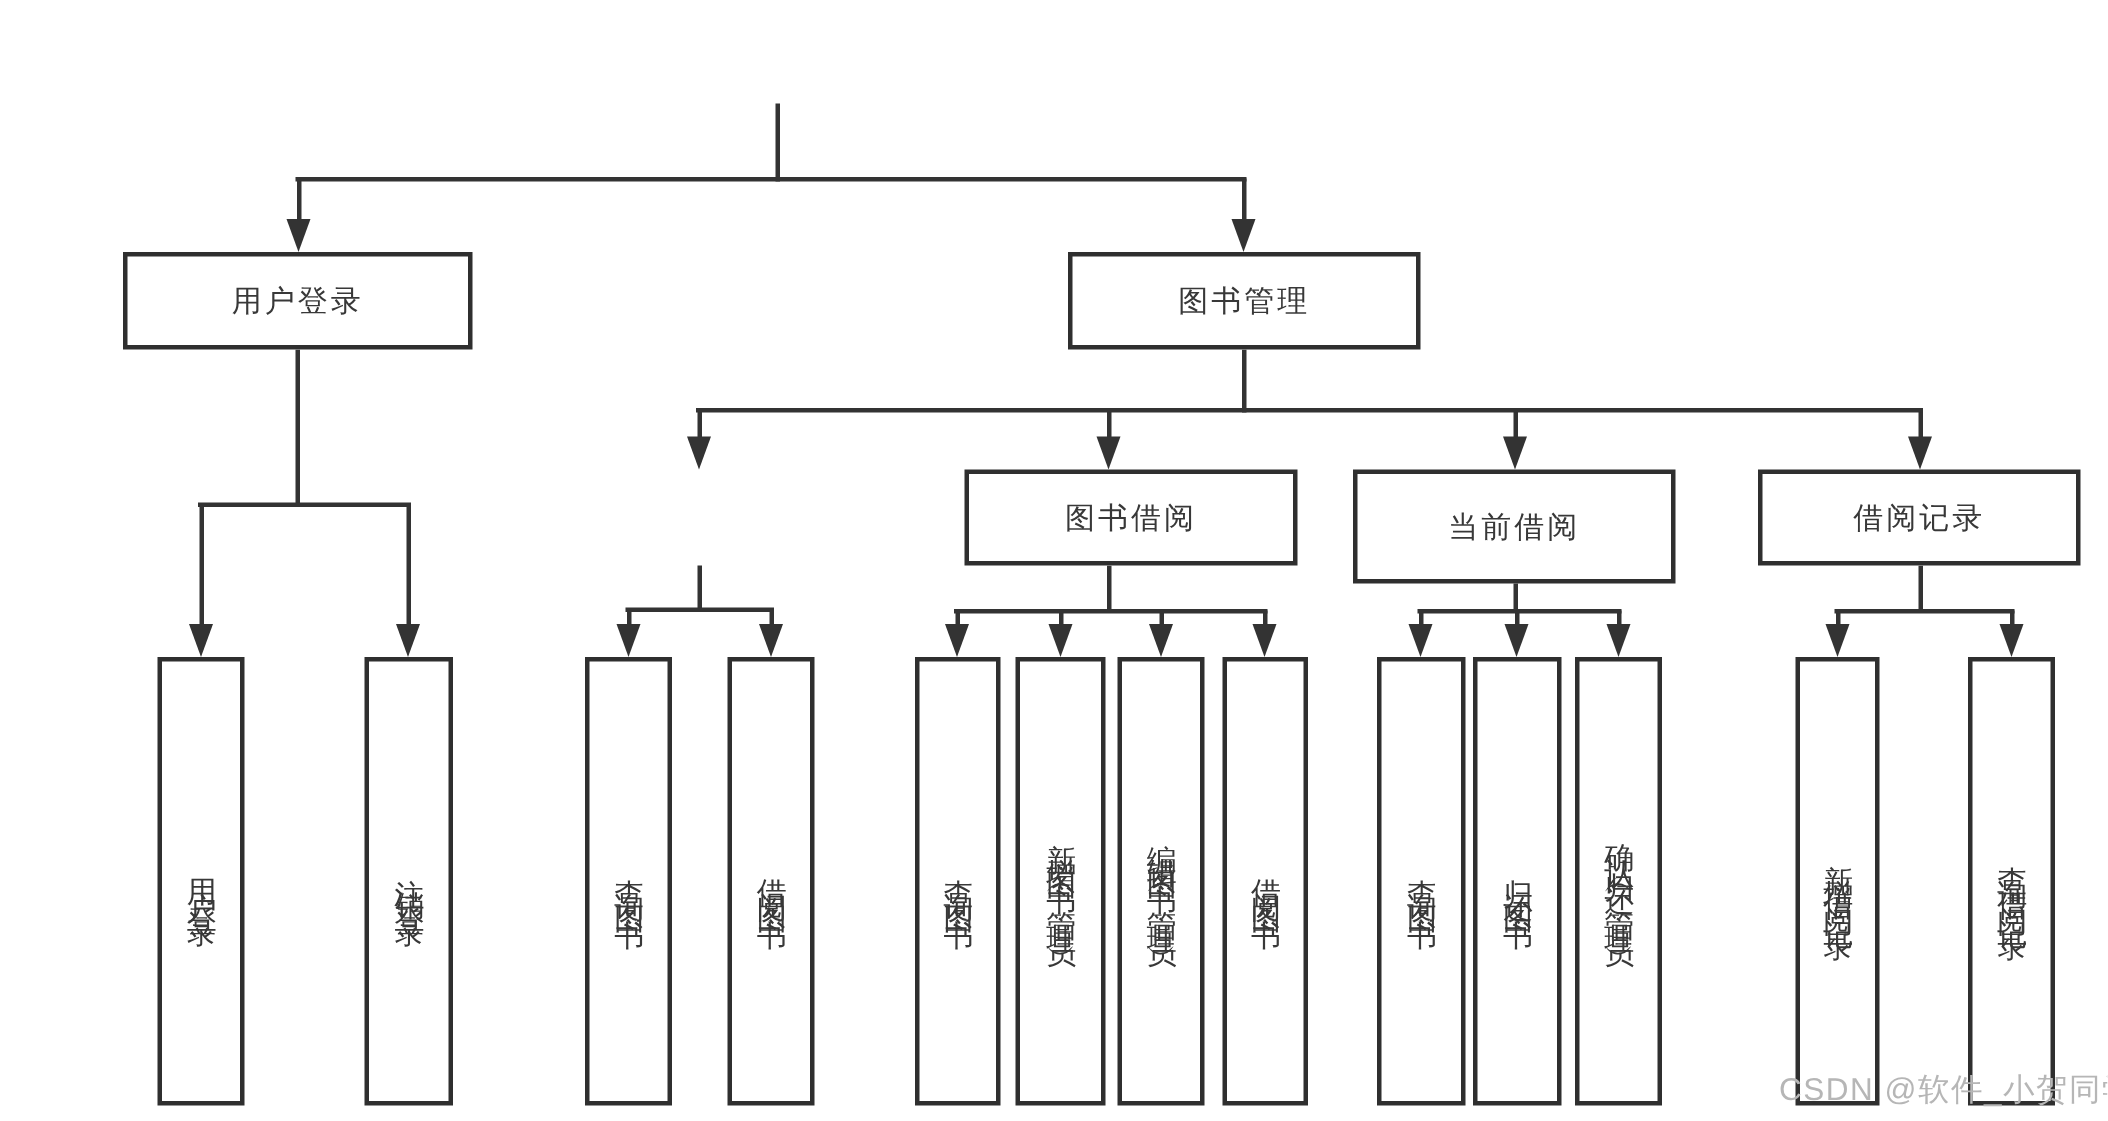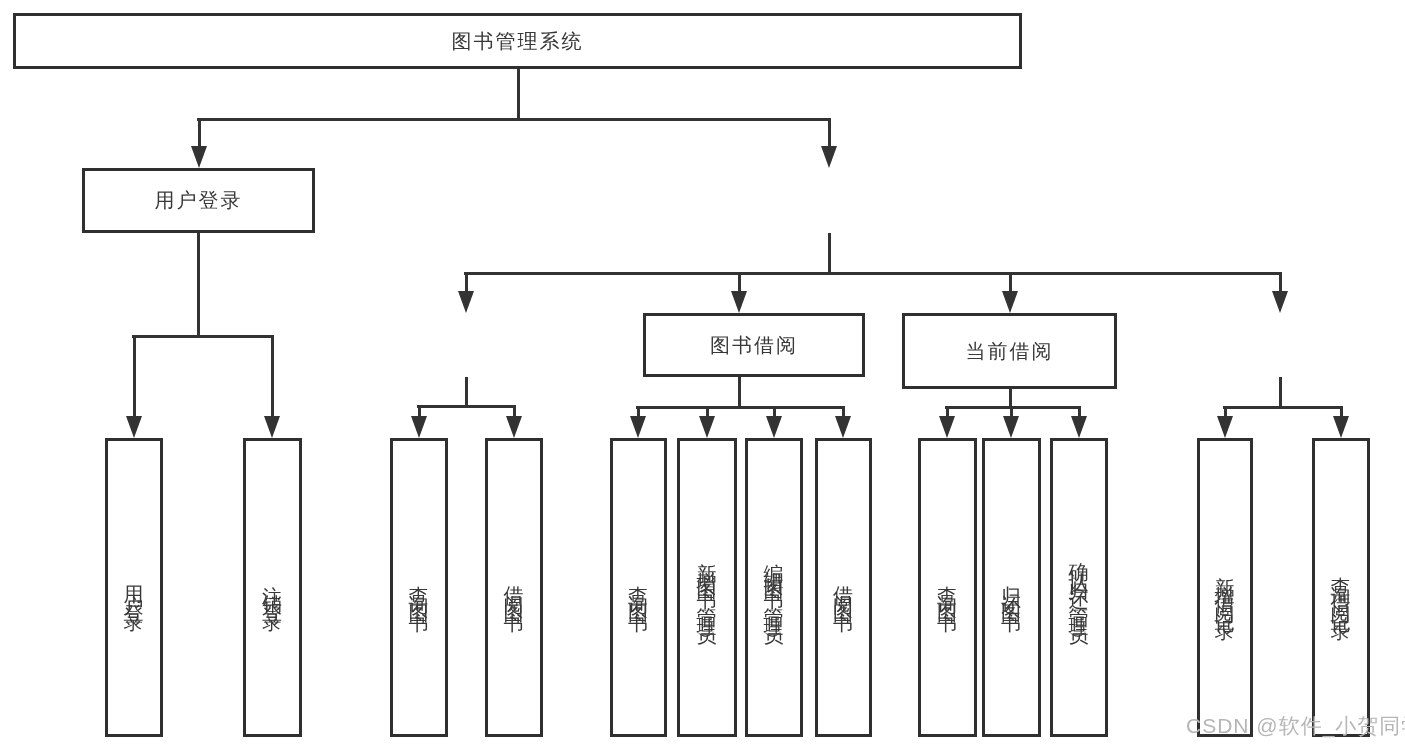--- a/index.html
+++ b/index.html
@@ -106,26 +106,27 @@
       <div class="arrow" style="left: 699px; top: 416px;"></div>
       <div class="arrow" style="left: 766px; top: 416px;"></div>
       <div class="arrow" style="left: 835px; top: 416px;"></div>
       <div class="arrow" style="left: 939px; top: 416px;"></div>
       <div class="arrow" style="left: 1003px; top: 416px;"></div>
       <div class="arrow" style="left: 1071px; top: 416px;"></div>
       <div class="arrow" style="left: 1217px; top: 416px;"></div>
       <div class="arrow" style="left: 1333px; top: 416px;"></div>
     </div>
 
-  <div class="node" style="left:13px;top:13px;width:1009px;height:56px">图书管理系统</div>
 
   <div class="node" style="left:82px;top:168px;width:233px;height:65px">用户登录</div>
+  <div class="node" style="left:712px;top:168px;width:235px;height:65px">图书管理</div>
 
   <div class="node" style="left:643px;top:313px;width:222px;height:64px">图书借阅</div>
   <div class="node" style="left:902px;top:313px;width:215px;height:76px">当前借阅</div>
+  <div class="node" style="left:1172px;top:313px;width:215px;height:64px">借阅记录</div>
 
   <div class="node v" style="left:105px;top:438px;width:58px;height:299px">用户登录</div>
   <div class="node v" style="left:243px;top:438px;width:59px;height:299px">注销登录</div>
 
   <div class="node v" style="left:390px;top:438px;width:58px;height:299px">查询图书</div>
   <div class="node v" style="left:485px;top:438px;width:58px;height:299px">借阅图书</div>
 
   <div class="node v" style="left:610px;top:438px;width:57px;height:299px">查询图书</div>
   <div class="node v" style="left:677px;top:438px;width:60px;height:299px">新增图书（管理员）</div>
   <div class="node v" style="left:745px;top:438px;width:58px;height:299px">编辑图书（管理员）</div>

